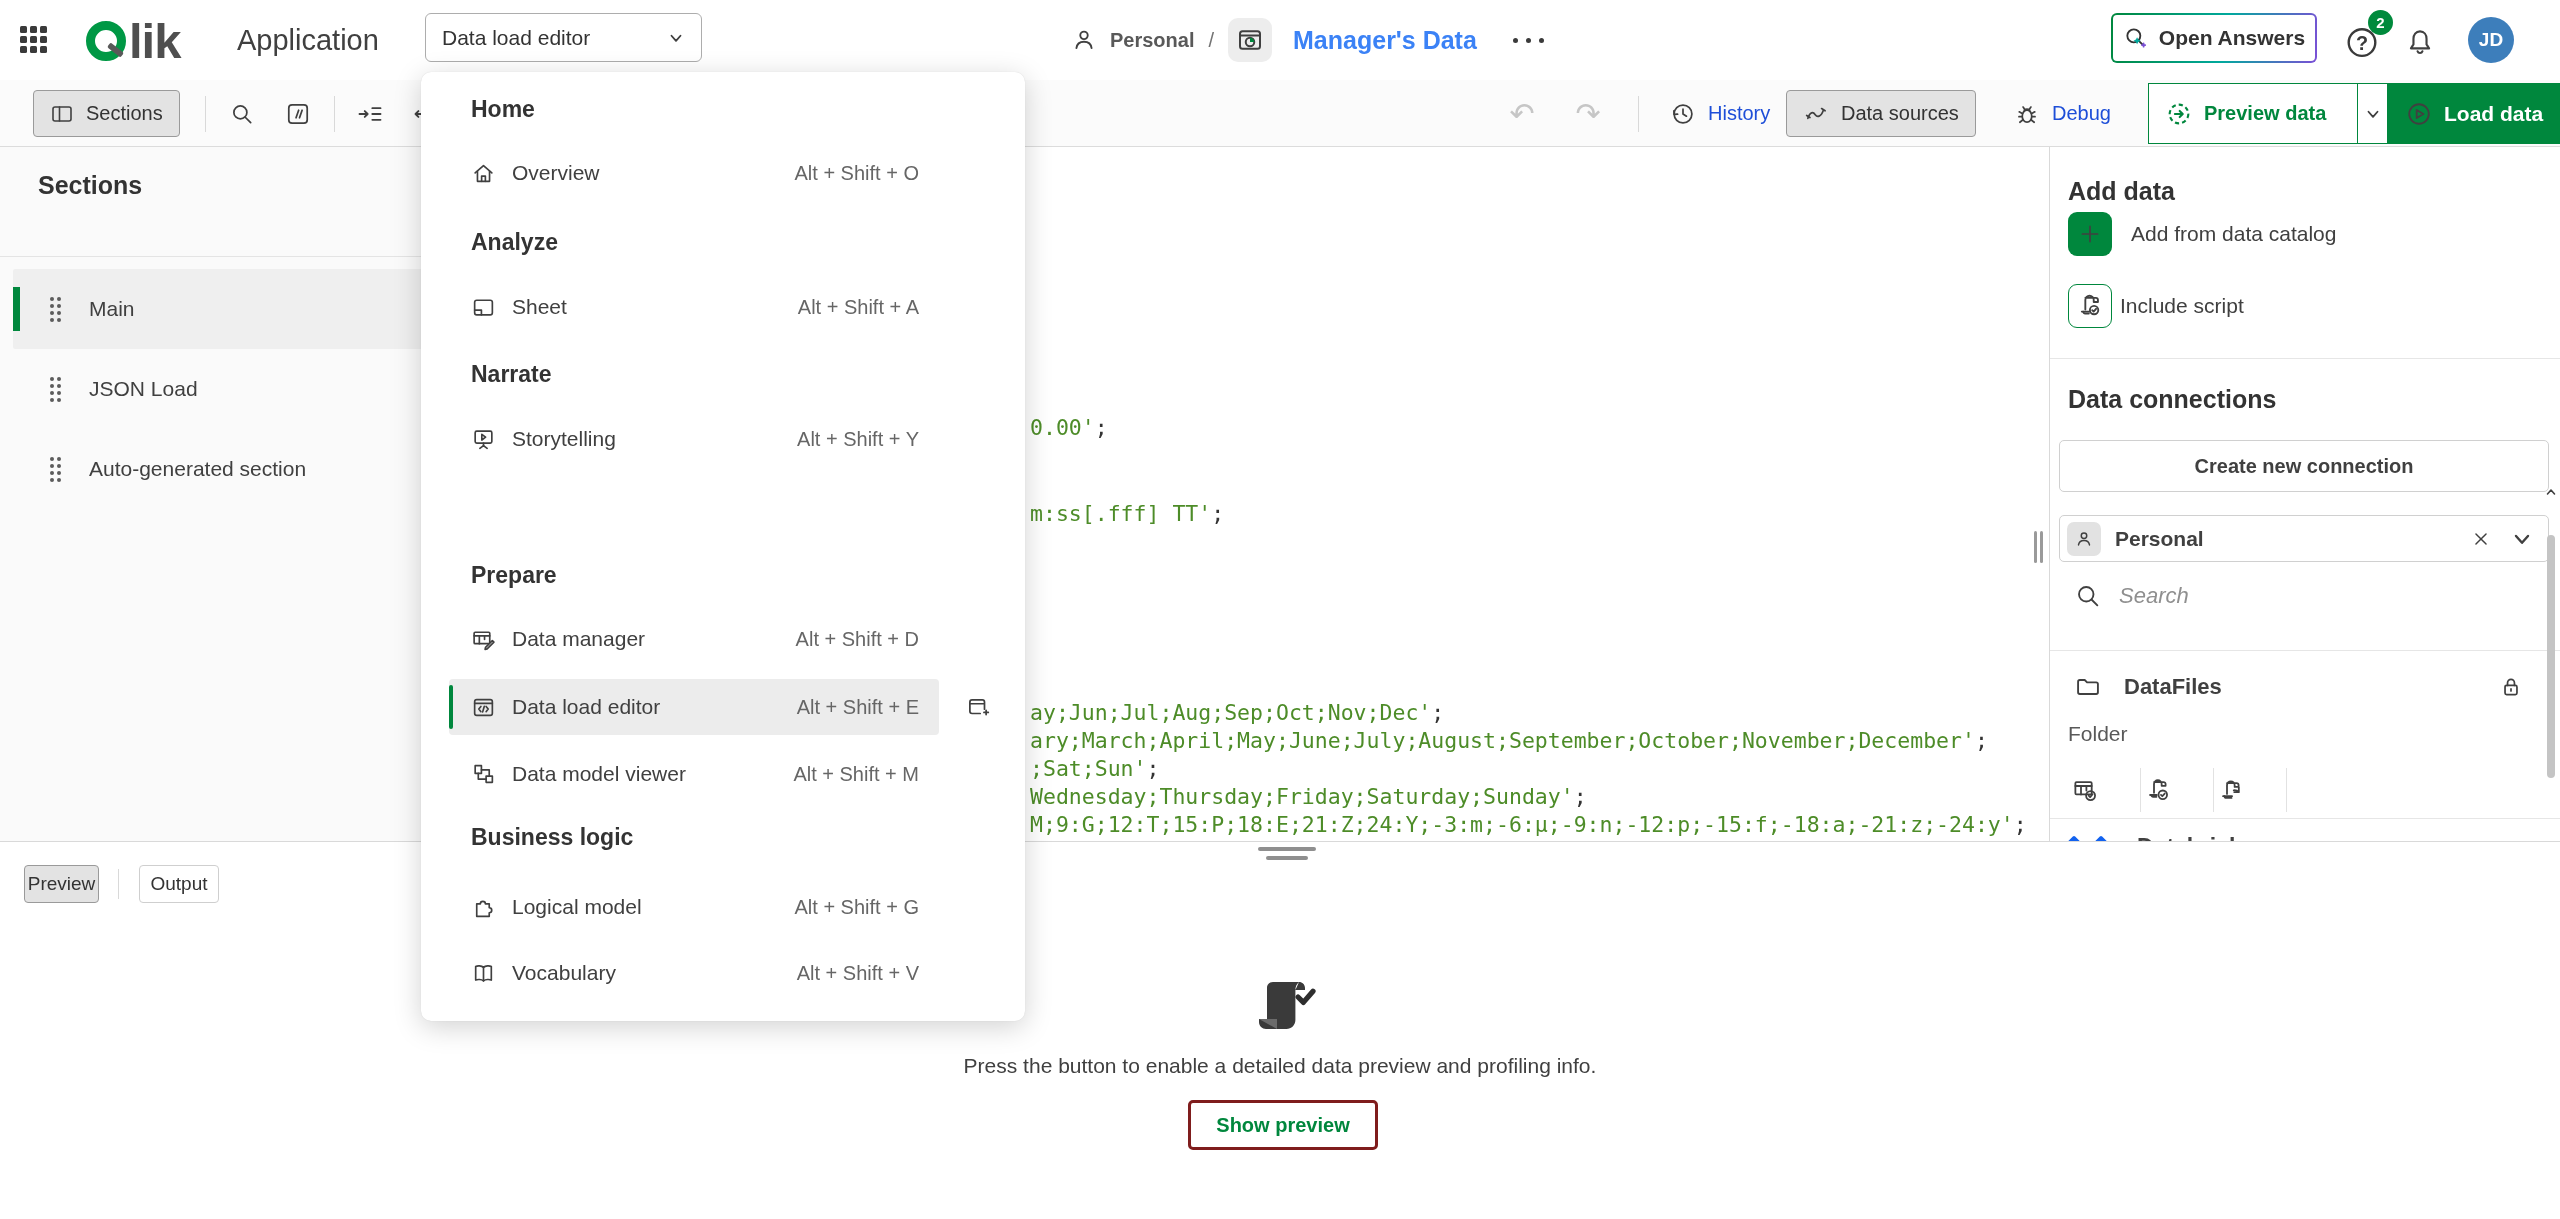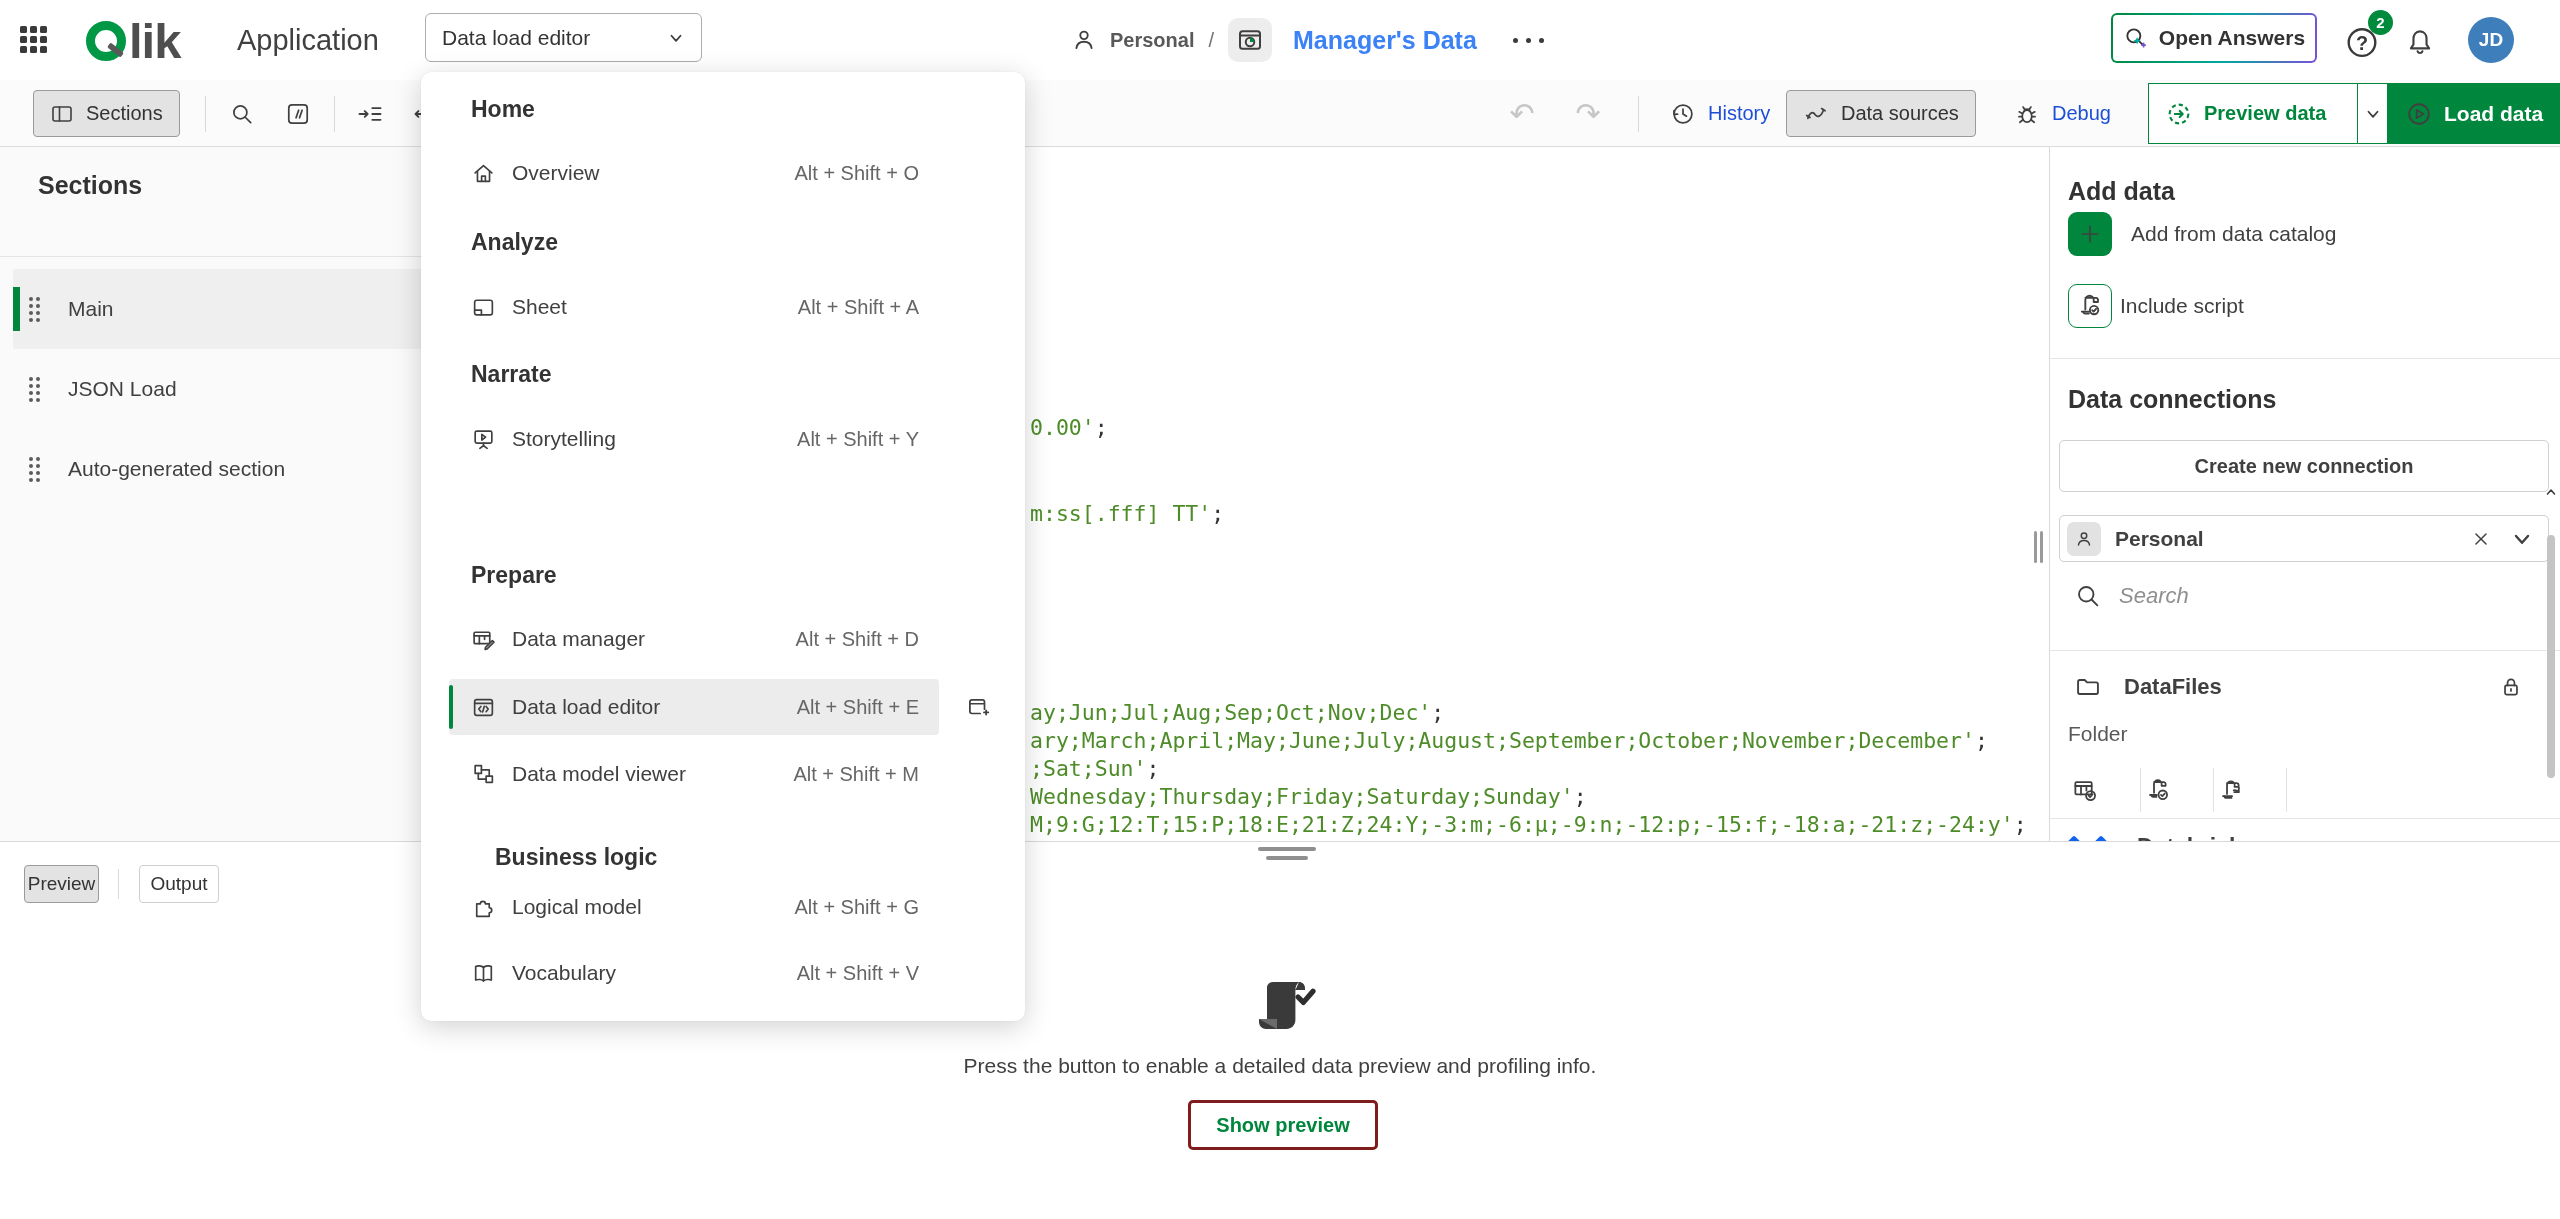--- a/index.html
+++ b/index.html
@@ -49,21 +49,21 @@
   .disabled-glyph { color:#c6c6c6; font-size:30px; line-height:30px; }
   #preview-group { position:absolute; left:2148px; top:3px; width:240px; height:61px; background:#fff; border:1px solid #00873d; display:flex; cursor:pointer; }
   #preview-main { flex:1; display:flex; align-items:center; gap:11px; padding-left:16px; font-size:20px; font-weight:700; color:#00873d; }
   #preview-caret { width:30px; border-left:1px solid #00873d; display:flex; align-items:center; justify-content:center; }
   #load-btn { position:absolute; left:2388px; top:3px; width:172px; height:61px; background:#00873d; color:#fff; display:flex; align-items:center; gap:11px; padding-left:17px; font-size:21px; font-weight:700; cursor:pointer; }
 
   
   #sidebar { position:absolute; left:0; top:147px; width:490px; height:694px; background:#fafafa; border-right:1px solid #e0e0e0; z-index:3; }
   #sidebar-title { position:absolute; left:38px; top:24px; font-size:25px; font-weight:700; color:#333; }
   #sidebar-divider { position:absolute; left:0; top:109px; width:100%; height:1px; background:#e4e4e4; }
-  .sec-item { position:absolute; left:13px; right:17px; height:80px; display:flex; align-items:center; padding-left:16px; cursor:pointer; border-radius:2px; }
+  .sec-item { position:absolute; left:13px; right:17px; height:80px; display:flex; align-items:center; padding-left:37px; cursor:pointer; border-radius:2px; }
   .sec-item.sel { background:#efefef; }
   .sec-item.sel .selbar { position:absolute; left:0; top:18px; width:7px; height:44px; background:#00873d; }
   .drag-dots { width:13px; height:25px; display:grid; grid-template-columns:repeat(2,4px); grid-template-rows:repeat(4,4px); gap:3px; }
   .drag-dots i { background:#5c5c5c; border-radius:50%; }
   .sec-item .lbl { margin-left:26px; font-size:21px; color:#404040; }
 
   
   #editor { position:absolute; left:491px; top:147px; width:1554px; height:694px; background:#fff; z-index:2; }
   .code-line { position:absolute; left:539px; white-space:pre; font-family:"DejaVu Sans Mono", monospace; font-size:21.5px; line-height:28px; }
   .code-line .g { color:#4d8c28; }
@@ -596,21 +596,21 @@
     <svg width="25" height="25" viewBox="0 0 24 24" class="ic">
         <rect x="4" y="3.5" width="6" height="7.5"></rect>
         <rect x="14.5" y="13.5" width="6" height="6"></rect>
         <path d="M10 7.5 H17.5 V13.5"></path>
         <path d="M7 11 V16.5 H14.5"></path>
       </svg>
     <span class="lbl">Data model viewer</span>
     <span class="sc">Alt + Shift + M</span>
   </div>
 
-  <div class="mn-header" style="top:772px;margin-left:24px;">Business logic</div>
+  <div class="mn-header" style="top:752px;">Business logic</div>
 
   <div class="mn-item" style="top:803px;">
     <svg width="25" height="25" viewBox="0 0 24 24" class="ic">
         <path d="M5.5 8.5 H9 A2.4 2.4 0 1 1 13.8 8.5 H17.5 V12.2 A2.4 2.4 0 1 1 17.5 17 V20.5 H5.5 Z"></path>
       </svg>
     <span class="lbl">Logical model</span>
     <span class="sc">Alt + Shift + G</span>
   </div>
 
   <div class="mn-item" style="top:869px;">

